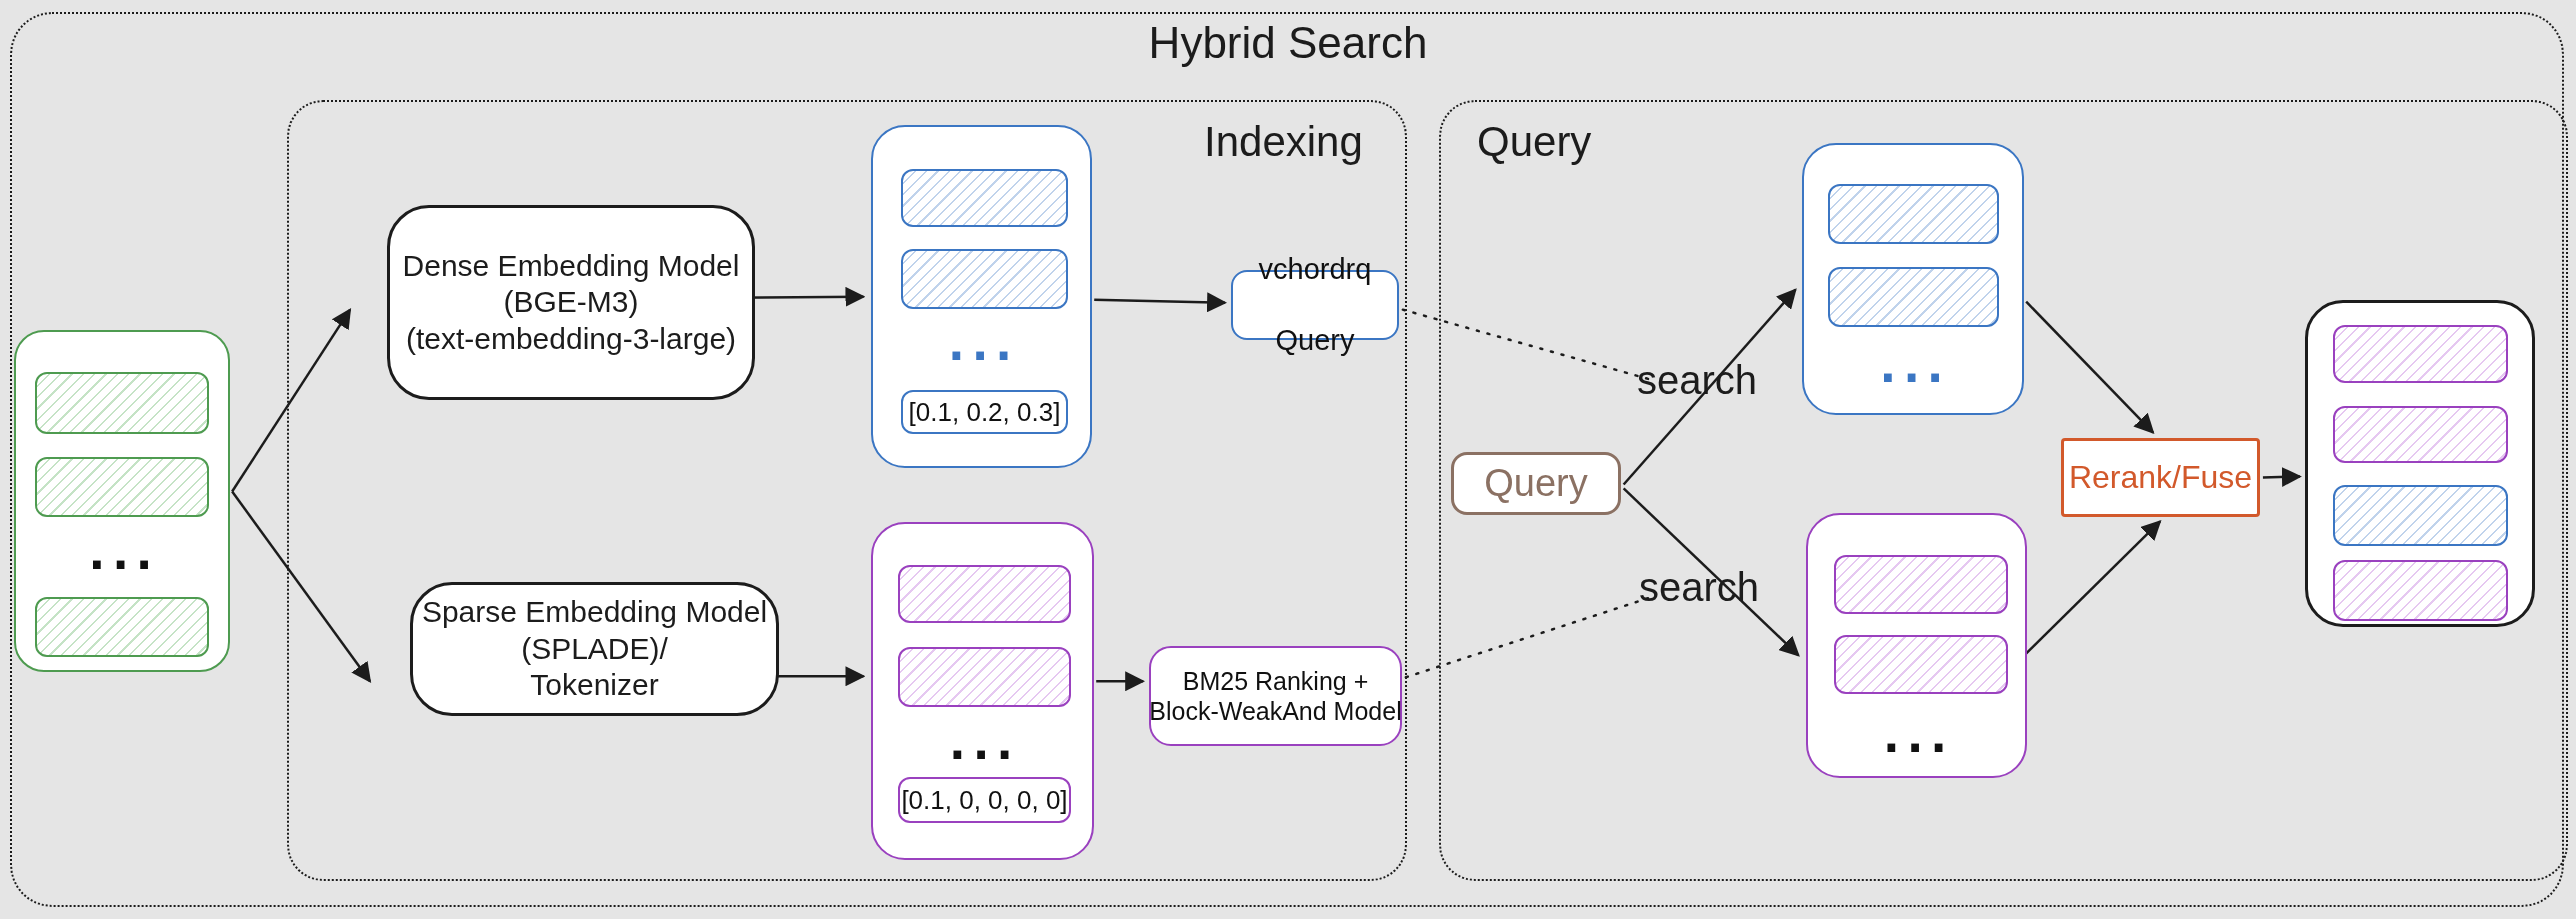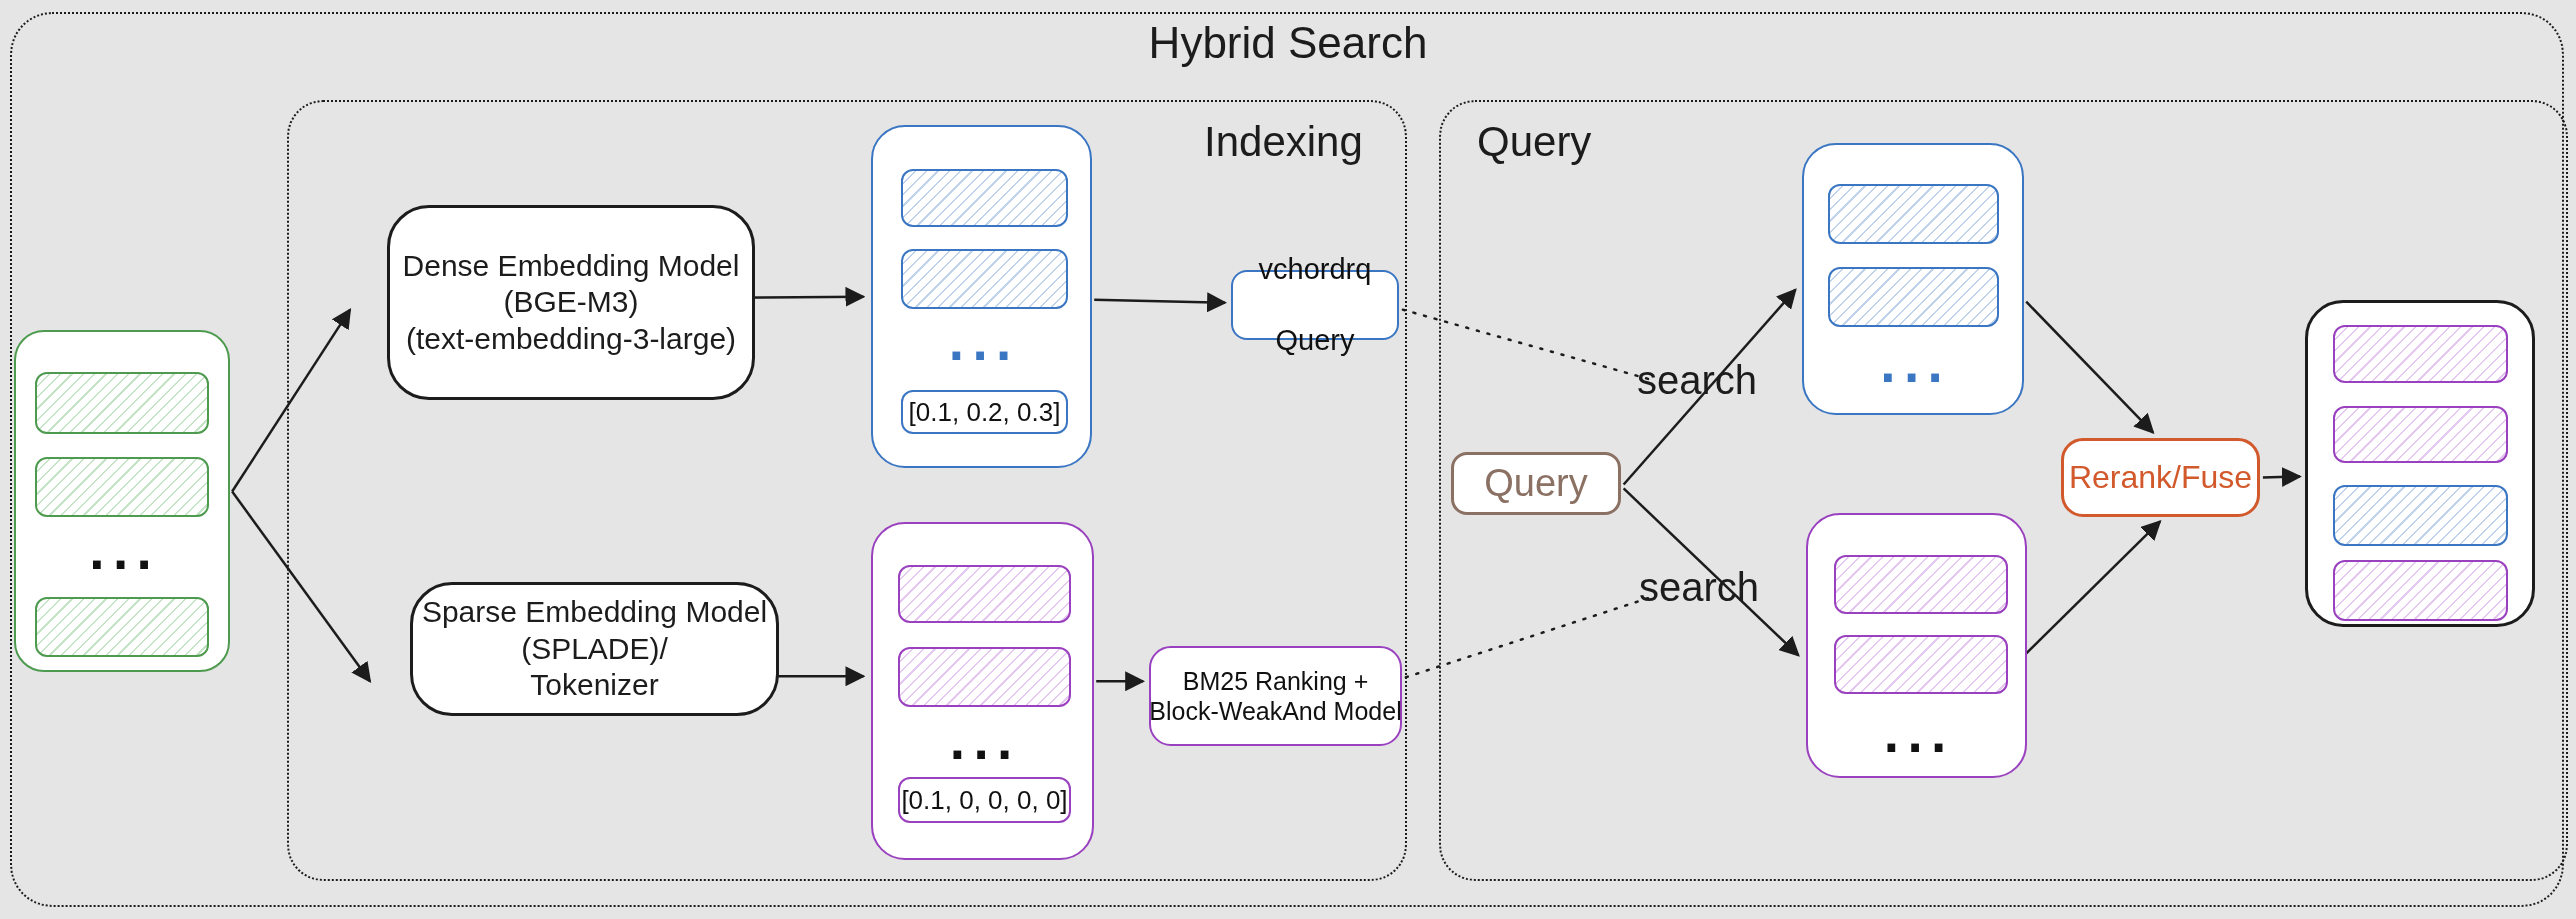--- a/index.html
+++ b/index.html
@@ -17,21 +17,21 @@
   .node{
     position:absolute; background:#fff; display:flex; flex-direction:column;
     align-items:center; justify-content:center; text-align:center; box-sizing:border-box;
     line-height:1.22;
   }
   .node div{white-space:nowrap;}
   .black-node{border:3px solid var(--ink); border-radius:42px; font-size:30px;margin-left:32px;}
   .blue-node{border:2.5px solid var(--blue); border-radius:16px; font-size:29px;gap:35px;}
   .purple-node{border:2.5px solid var(--purple); border-radius:22px; font-size:25px;}
   .brown-node{border:3px solid var(--brown); border-radius:16px; font-size:38px; color:var(--brown);}
-  .orange-node{border:3px solid var(--orange); border-radius:22px; font-size:32px; color:var(--orange);}
+  .orange-node{border:3px solid var(--orange); border-radius:4px; font-size:32px; color:var(--orange);}
   .container{position:absolute; background:#fff; border-radius:34px; box-sizing:border-box;}
   .c-green{border:2.5px solid var(--green);}
   .c-blue{border:2.5px solid var(--blue);}
   .c-purple{border:2.5px solid var(--purple);}
   .c-black{border:3px solid var(--ink);}
   .chip{position:absolute; border-radius:12px; box-sizing:border-box;}
   .h-green{border:2px solid var(--green);
     background:repeating-linear-gradient(135deg, rgba(110,185,112,0.40) 0 1.6px, rgba(255,255,255,0) 1.6px 8px);}
   .h-blue{border:2px solid var(--blue);
     background:repeating-linear-gradient(135deg, rgba(59,118,195,0.32) 0 1.6px, rgba(255,255,255,0) 1.6px 8px);}

